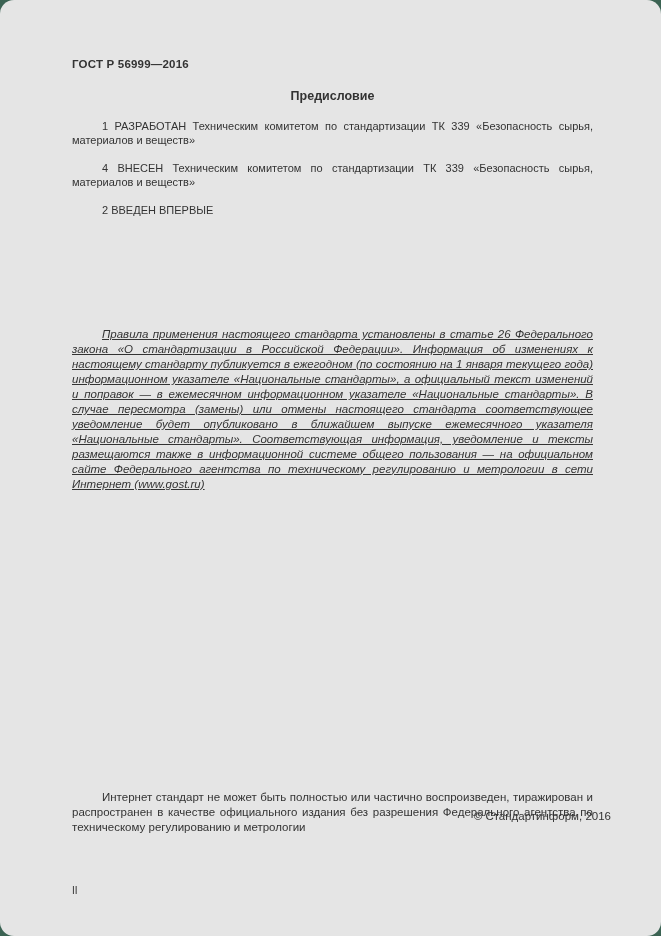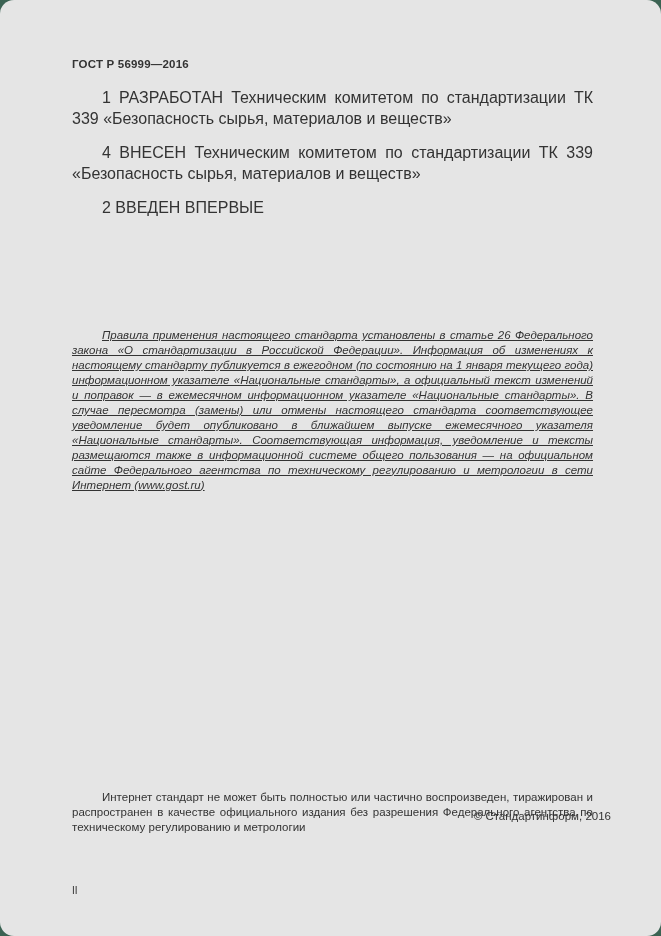--- a/index.html
+++ b/index.html
@@ -27,21 +27,21 @@
   }
   .doc-title {
     margin-top: 17px;
     font-size: 12.5px;
     font-weight: bold;
     text-align: center;
     line-height: 1.2;
   }
   .para {
     margin-top: 13px;
-    font-size: 16px;
+    font-size: 11px;
     line-height: 1.32;
     text-align: justify;
     text-indent: 30px;
   }
   .para.first { margin-top: 15px; }
   .rules-note {
     margin-top: 110px;
     font-size: 11.5px;
     font-style: italic;
     line-height: 1.3;
@@ -75,20 +75,21 @@
     line-height: 1.2;
   }
 </style>
 </head>
 <body>
 
 <div class="page">
 
   <div class="doc-header">ГОСТ Р 56999—2016</div>
 
+  <div class="doc-title">Предисловие</div>
 
   <p class="para first">1 РАЗРАБОТАН Техническим комитетом по стандартизации ТК 339 «Безопасность сырья, материалов и веществ»</p>
 
   <p class="para">4 ВНЕСЕН Техническим комитетом по стандартизации ТК 339 «Безопасность сырья, материалов и веществ»</p>
 
 
   <p class="para">2 ВВЕДЕН ВПЕРВЫЕ</p>
 
   <p class="rules-note">Правила применения настоящего стандарта установлены в статье 26 Федерального закона «О стандартизации в Российской Федерации». Информация об изменениях к настоящему стандарту публикуется в ежегодном (по состоянию на 1 января текущего года) информационном указателе «Национальные стандарты», а официальный текст изменений и поправок — в ежемесячном информационном указателе «Национальные стандарты». В случае пересмотра (замены) или отмены настоящего стандарта соответствующее уведомление будет опубликовано в ближайшем выпуске ежемесячного указателя «Национальные стандарты». Соответствующая информация, уведомление и тексты размещаются также в информационной системе общего пользования — на официальном сайте Федерального агентства по техническому регулированию и метрологии в сети Интернет (www.gost.ru)</p>
 

